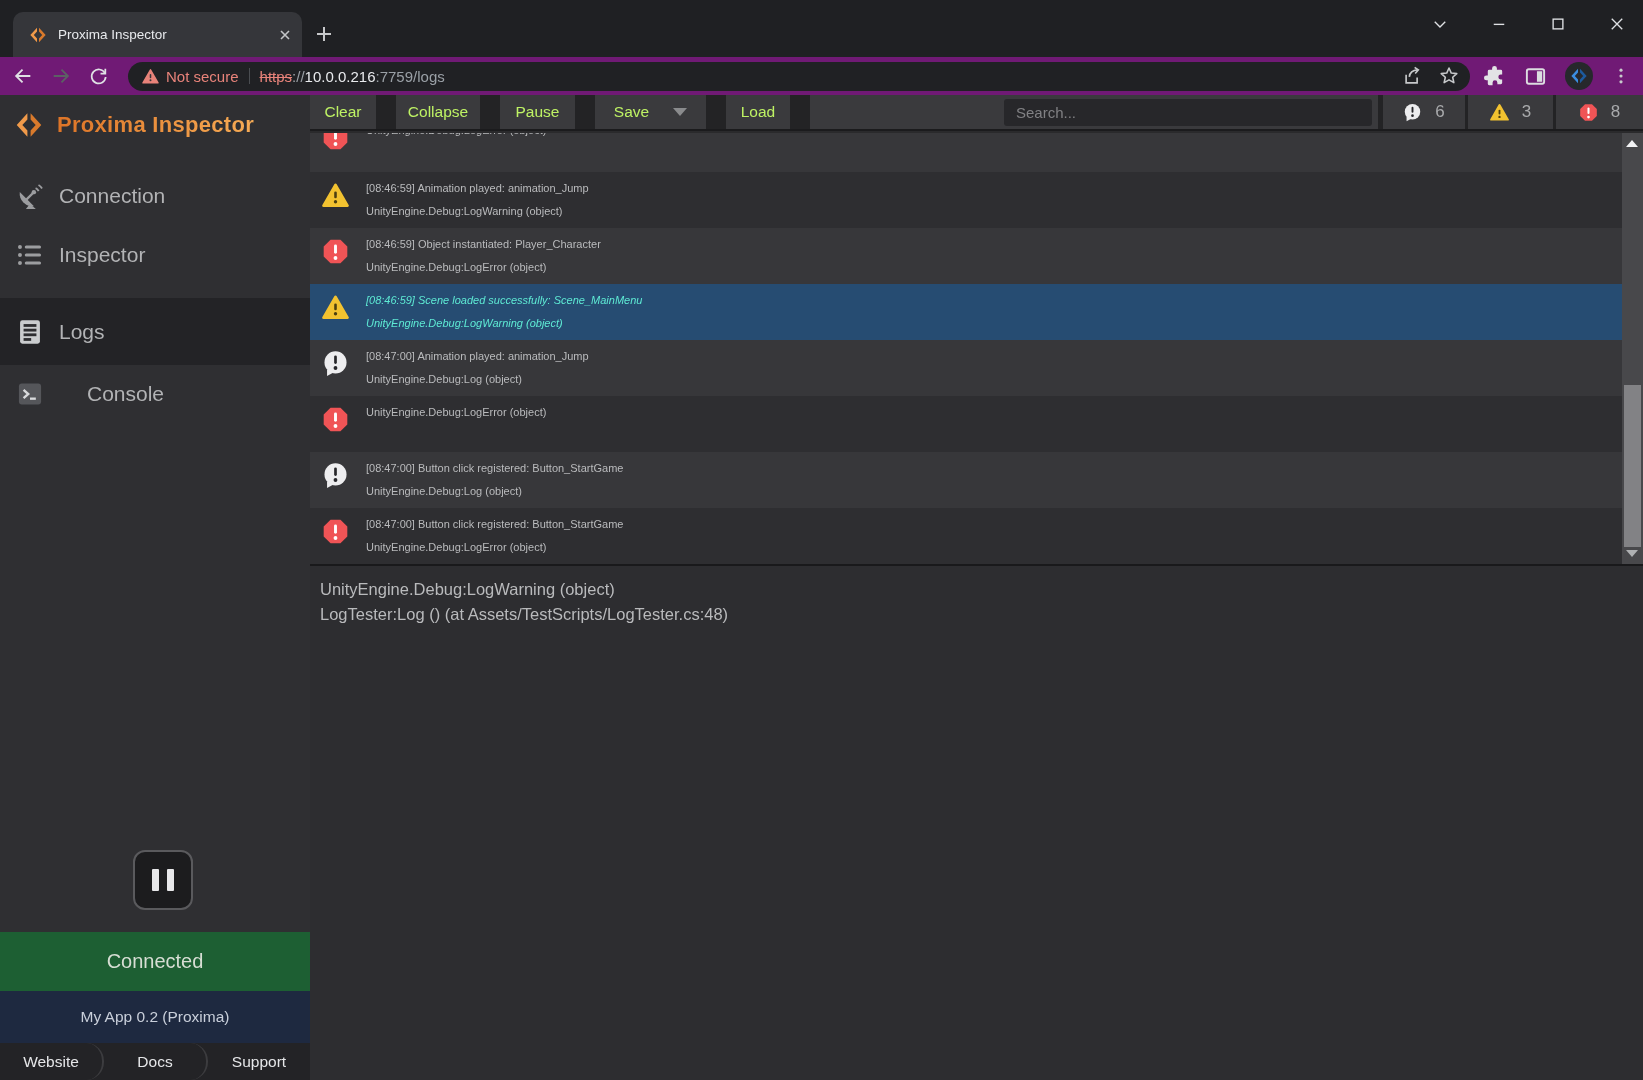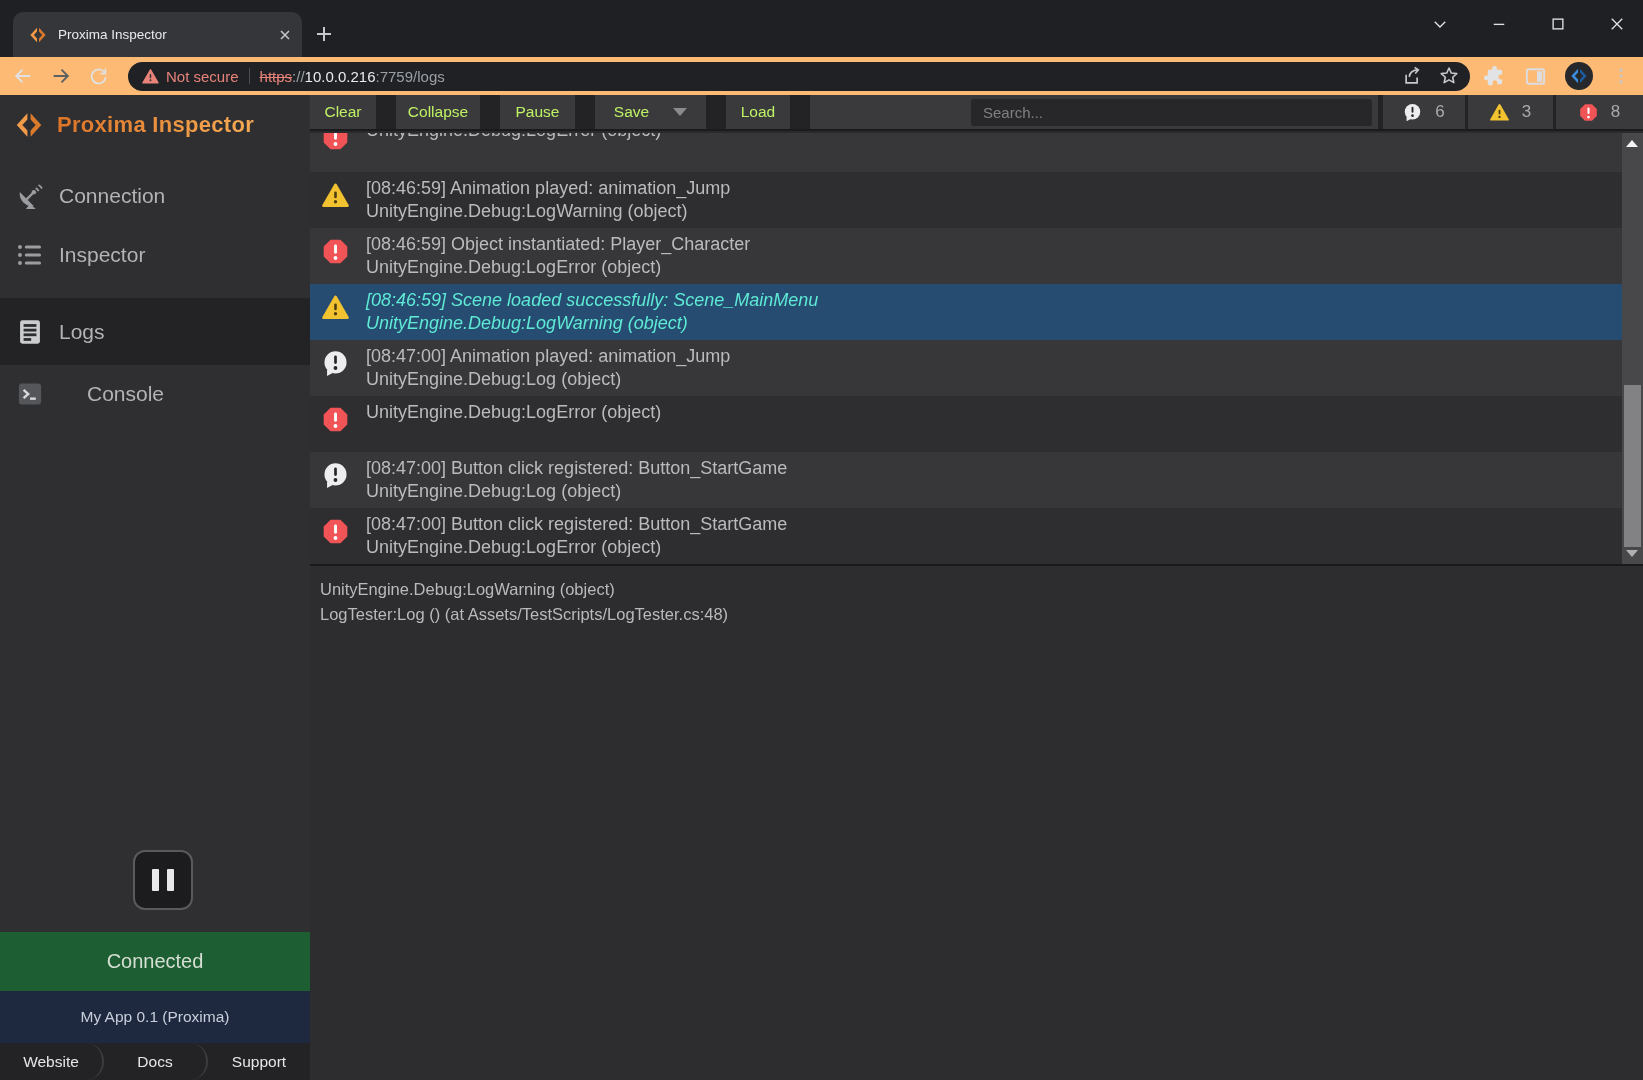--- a/index.html
+++ b/index.html
@@ -9,21 +9,21 @@
   
   .tabstrip { position:absolute; left:0; top:0; width:100%; height:57px; background:#1f2023; }
   .tab { position:absolute; left:13px; top:12px; width:289px; height:45px; background:#35363a;
          border-radius:10px 10px 0 0; display:flex; align-items:center; padding:0 10px 0 15px; }
   .tab-title { flex:1; color:#e8eaed; font-size:13.5px; margin-left:10px; white-space:nowrap; overflow:hidden; }
   .icon-btn { display:flex; align-items:center; justify-content:center; cursor:pointer; }
   .newtab { position:absolute; left:310px; top:20px; width:28px; height:28px; }
   .wincontrols { position:absolute; right:8px; top:6px; display:flex; gap:23px; }
   .wincontrols .icon-btn { width:36px; height:36px; }
 
-  .addrbar { position:absolute; left:0; top:57px; width:100%; height:38px; background:#fdba74; }
+  .addrbar { position:absolute; left:0; top:57px; width:100%; height:38px; background:#701a75; }
   .navbtns { position:absolute; left:12px; top:0; height:38px; display:flex; align-items:center; gap:16px; }
   .urlpill { position:absolute; left:128px; top:4.5px; width:1342px; height:29px; border-radius:15px;
              background:#202124; display:flex; align-items:center; padding-left:14px; }
   .notsecure { color:#e8837a; font-size:15px; margin:0 10px 0 7px; }
   .pill-div { width:1px; height:16px; background:#4a4d51; margin-right:10px; }
   .url { font-size:15px; color:#9aa0a6; white-space:nowrap; }
   .url .scheme { color:#e8837a; text-decoration:line-through; }
   .url .host { color:#e8eaed; }
   .pill-right { position:absolute; right:10px; top:0; height:29px; display:flex; align-items:center; gap:14px; }
   .ext-icons { position:absolute; right:12px; top:0; height:38px; display:flex; align-items:center; gap:18px; }
@@ -51,36 +51,36 @@
 
   
   .main { position:absolute; left:310px; top:95px; width:1333px; height:985px; background:#2a2a2c; }
   .toolbar { position:absolute; left:0; top:0; width:100%; height:36px; background:#232325;
              border-bottom:2px solid #1b1b1d; display:flex; align-items:stretch; }
   .tb-btn { background:#3a3a3d; margin-right:20px; display:flex; align-items:center; justify-content:center;
             color:#bef264; font-size:15.5px; cursor:pointer; }
   .caret-down { width:0; height:0; border-left:7px solid transparent; border-right:7px solid transparent;
                 border-top:8px solid #8a8b8d; margin-left:24px; }
   .tb-search { flex:1; background:#3a3a3d; display:flex; align-items:center; justify-content:flex-end; margin-right:2px; }
-  .tb-search input { width:401px; height:27px; margin-right:6px; background:#27272a; border:none; border-radius:3px;
+  .tb-search input { width:368px; height:27px; margin-right:6px; background:#27272a; border:none; border-radius:3px;
                      color:#c6c7c9; font-size:15px; padding:0 12px; outline:none; font-family:"Liberation Sans",sans-serif; }
   .tb-search input::placeholder { color:#818184; }
   .tb-count { background:#3a3a3d; display:flex; align-items:center; justify-content:center; gap:13px;
               color:#a9aaac; font-size:17px; margin-left:3px; cursor:pointer; }
 
   .loglist { position:absolute; left:0; top:38px; width:100%; height:431px; overflow:hidden; }
   .rows { position:absolute; left:0; top:0; right:21px; }
   .log-row { display:flex; gap:16px; padding:5px 12px 0 12px; height:56px; cursor:pointer; }
   .log-row.even { background:#37373a; }
   .log-row.odd { background:#2e2e31; }
   .log-row.selected { background:#264c72; }
   .log-row.partial { height:39px; overflow:hidden; }
   .row-shift { display:flex; gap:16px; margin-top:-19px; }
   .log-icon { width:28px; padding-top:5px; flex:none; }
-  .log-lines { font-size:18px; line-height:23px; color:#babbbd; white-space:nowrap; }
+  .log-lines { font-size:11px; line-height:23px; color:#babbbd; white-space:nowrap; }
   .log-row.selected .log-lines { color:#5eead4;font-style:italic; }
 
   .scrollbar { position:absolute; right:0; top:0; width:21px; height:431px; background:#48484b; }
   .scroll-up { position:absolute; top:7px; left:4px; width:0; height:0; border-left:6.5px solid transparent;
                border-right:6.5px solid transparent; border-bottom:7px solid #f2f3f5; cursor:pointer; }
   .scroll-down { position:absolute; bottom:7px; left:4px; width:0; height:0; border-left:6.5px solid transparent;
                border-right:6.5px solid transparent; border-top:7px solid #aeb0b2; cursor:pointer; }
   .scroll-thumb { position:absolute; left:2px; top:252px; width:17px; height:162px; background:#828285; cursor:grab; }
 
   .detail { position:absolute; left:0; top:469px; width:100%; height:516px; background:#2d2d30;
@@ -273,21 +273,21 @@
       </span>
       <span>Console</span>
     </div>
 
     <div class="pausebtn">
       <i></i>
         <i></i>
     </div>
 
     <div class="connected">Connected</div>
-    <div class="appname">My App 0.1 (Proxima)</div>
+    <div class="appname">My App 0.2 (Proxima)</div>
 
     <div class="side-footer">
       <span>Website</span>
       <span>Docs</span>
       <span>Support</span>
     </div>
   </div>
 
   <div class="main">
     <div class="toolbar">

